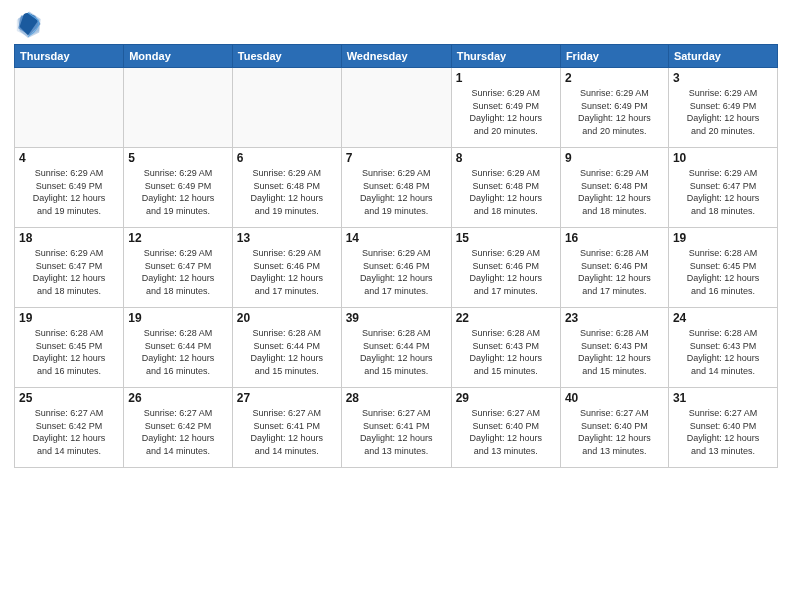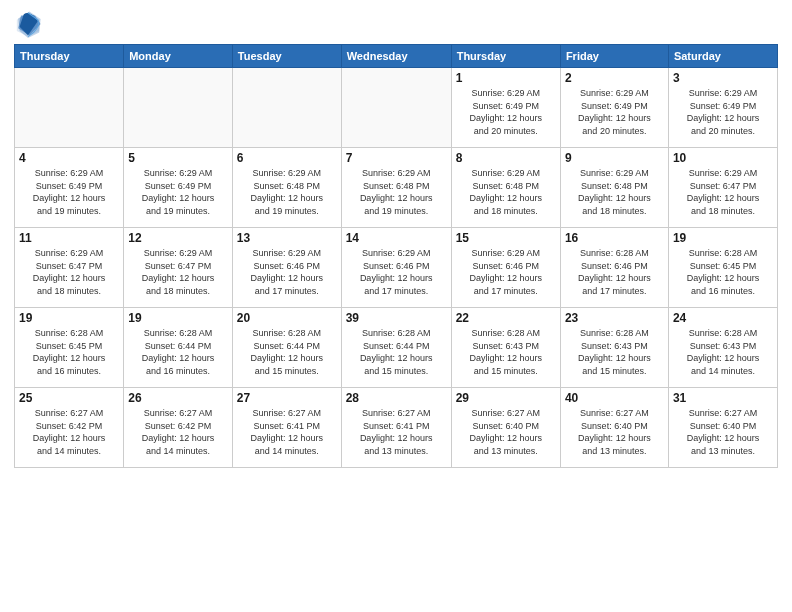--- a/index.html
+++ b/index.html
@@ -203,21 +203,21 @@
           <td>
             <div class="day-num">10</div>
             <div class="day-info" style="white-space: pre-line;">Sunrise: 6:29 AM
 Sunset: 6:47 PM
 Daylight: 12 hours
 and 18 minutes.</div>
           </td>
         </tr>
         <tr>
           <td>
-            <div class="day-num">11</div>
+            <div class="day-num">18</div>
             <div class="day-info" style="white-space: pre-line;">Sunrise: 6:29 AM
 Sunset: 6:47 PM
 Daylight: 12 hours
 and 18 minutes.</div>
           </td>
           <td>
             <div class="day-num">12</div>
             <div class="day-info" style="white-space: pre-line;">Sunrise: 6:29 AM
 Sunset: 6:47 PM
 Daylight: 12 hours

